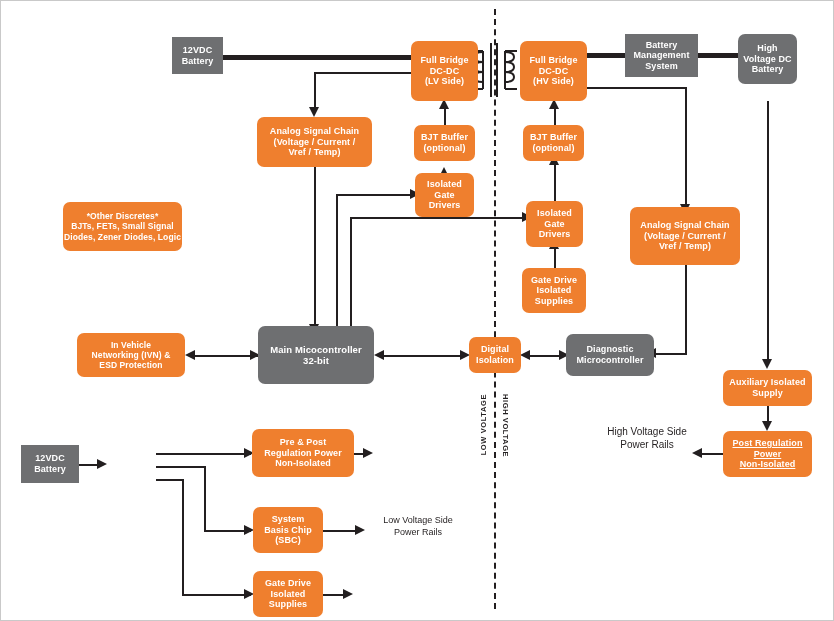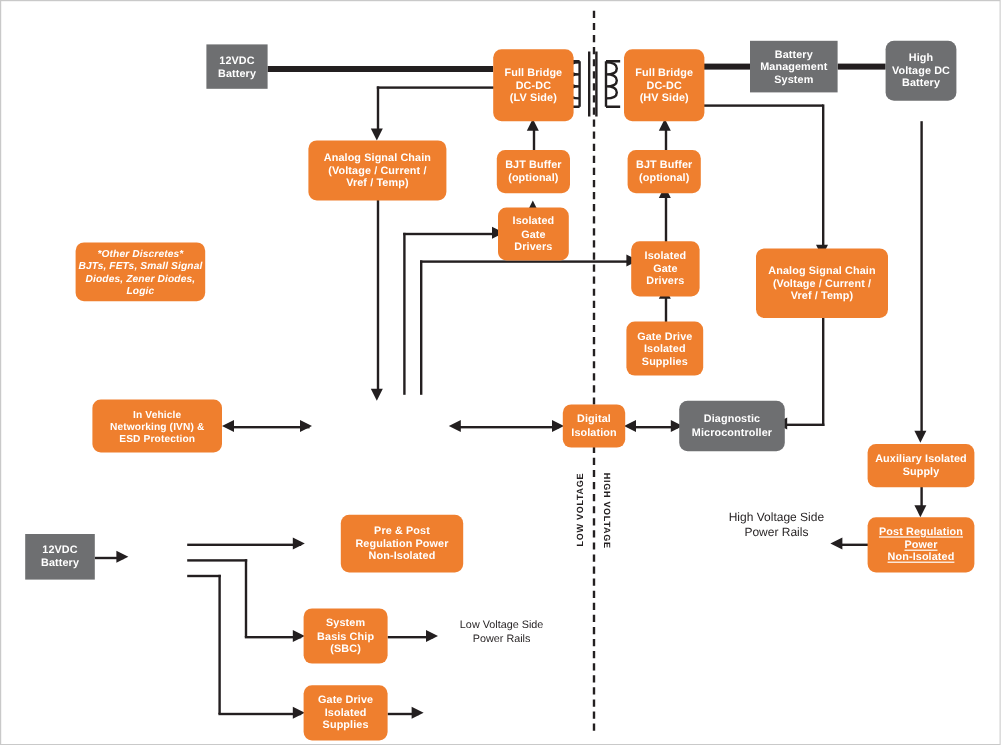--- a/index.html
+++ b/index.html
@@ -211,28 +211,30 @@
 Drivers</div>
 
   <div class="blk orange" style="left:521px;top:267px;width:64px;height:45px;font-size:9px;">Gate Drive
 Isolated
 Supplies</div>
 
   <div class="blk orange" style="left:629px;top:206px;width:110px;height:58px;font-size:9px;">Analog Signal Chain
 (Voltage / Current /
 Vref / Temp)</div>
 
-  <div class="blk orange" style="left:62px;top:201px;width:108px;height:49px;font-size:8.5px;font-style:italic;">*Other Discretes*
+  <div class="blk orange" style="left:62px;top:201px;width:119px;height:49px;font-size:8.5px;">*Other Discretes*
 BJTs, FETs, Small Signal
 Diodes, Zener Diodes, Logic</div>
 
   <div class="blk orange" style="left:76px;top:332px;width:108px;height:44px;font-size:8.5px;">In Vehicle
 Networking (IVN) &amp;
 ESD Protection</div>
 
+  <div class="blk gray" style="left:257px;top:325px;width:116px;height:58px;font-size:9.5px;">Main Micocontroller
+32-bit</div>
 
   <div class="blk orange" style="left:468px;top:336px;width:52px;height:36px;font-size:9px;">Digital
 Isolation</div>
 
   <div class="blk orange" style="left:722px;top:369px;width:89px;height:36px;font-size:9px;">Auxiliary Isolated
 Supply</div>
 
   <div class="blk gray" style="left:565px;top:333px;width:88px;height:42px;font-size:9px;">Diagnostic
 Microcontroller</div>
 
@@ -240,21 +242,21 @@
 Power
 Non-Isolated</div>
 
   <div class="lbl" style="left:592px;top:424px;width:108px;font-size:10px;">High Voltage Side
 Power Rails</div>
 
   <div class="blk gray-sq" style="left:20px;top:444px;width:58px;height:38px;font-size:9px;">12VDC
 Battery</div>
 
 
-  <div class="blk orange" style="left:251px;top:428px;width:102px;height:48px;font-size:9px;margin-left:32px;">Pre &amp; Post
+  <div class="blk orange" style="left:251px;top:428px;width:102px;height:48px;font-size:9px;">Pre &amp; Post
 Regulation Power
 Non-Isolated</div>
 
   <div class="blk orange" style="left:252px;top:506px;width:70px;height:46px;font-size:9px;">System
 Basis Chip
 (SBC)</div>
 
   <div class="lbl" style="left:366px;top:514px;width:102px;font-size:9px;">Low Voltage Side
 Power Rails</div>
 

